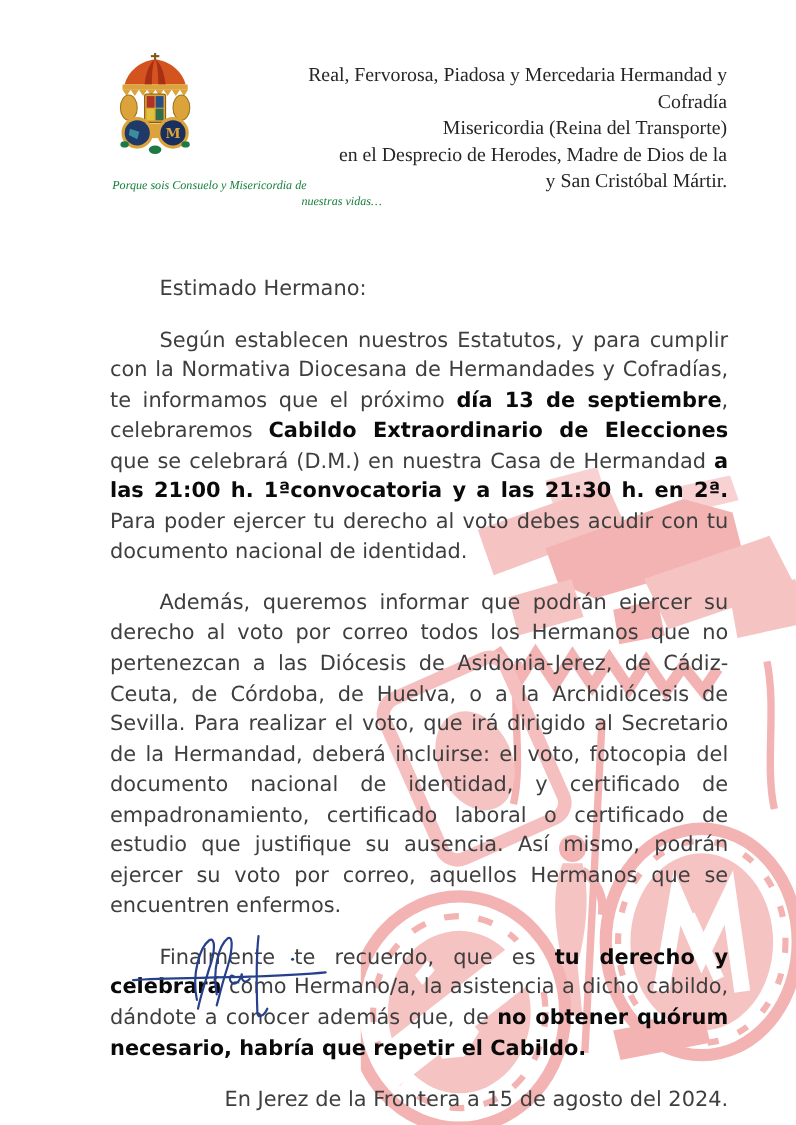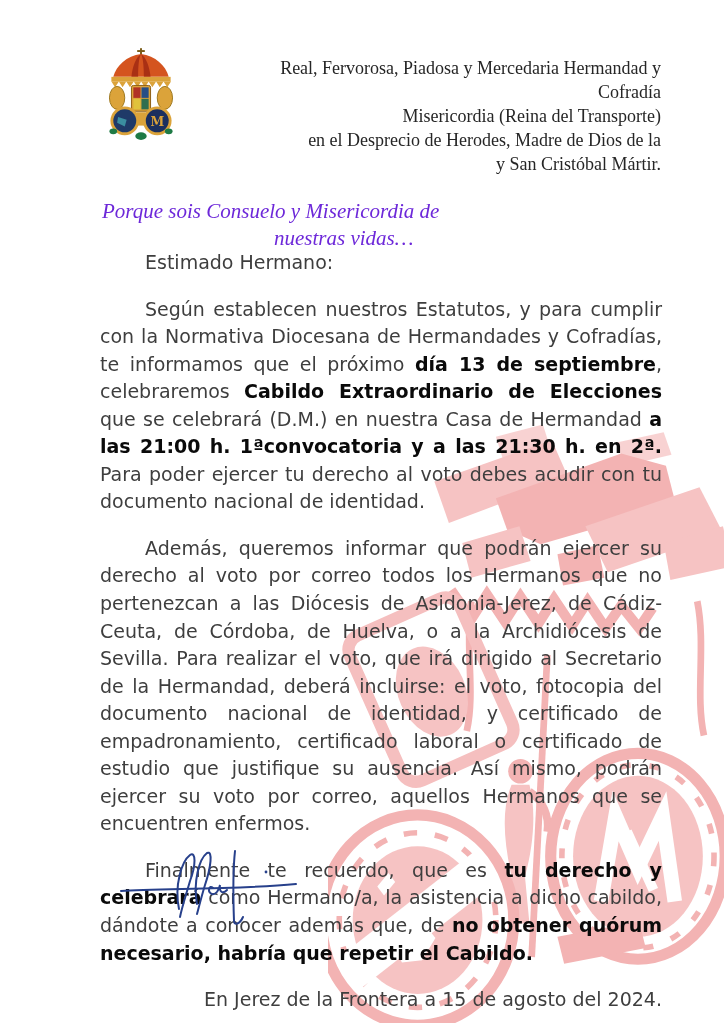--- a/index.html
+++ b/index.html
@@ -17,21 +17,21 @@
   .crest { position:absolute; left:98px; top:46px; width:86px; height:98px; }
   .letterhead {
     position:absolute; top:57px; right:63px; width:430px;
     text-align:right;
     font-family:"Liberation Serif", serif;
     font-size:18px; line-height:1.33; color:#262626;
   }
   .motto {
     position:absolute; left:102px; top:162px;
     font-family:"Liberation Serif", serif; font-style:italic;
-    font-size:21px; line-height:1.3; color:#6d28d9;margin-top:36px;
+    font-size:11px; line-height:1.3; color:#15803d;
   }
   .motto .line2 { padding-left:172px; }
   .letter-body {
     position:absolute; left:100px; top:249px; width:562px;
     font-size:19px; line-height:1.45; color:#3e3e3e;
     text-align:justify;
   }
   .para { text-indent:45px; margin-bottom:19px; }
   .greeting { text-align:left; }
   .para .b, .b { font-weight:bold; color:#0a0a0a; }

